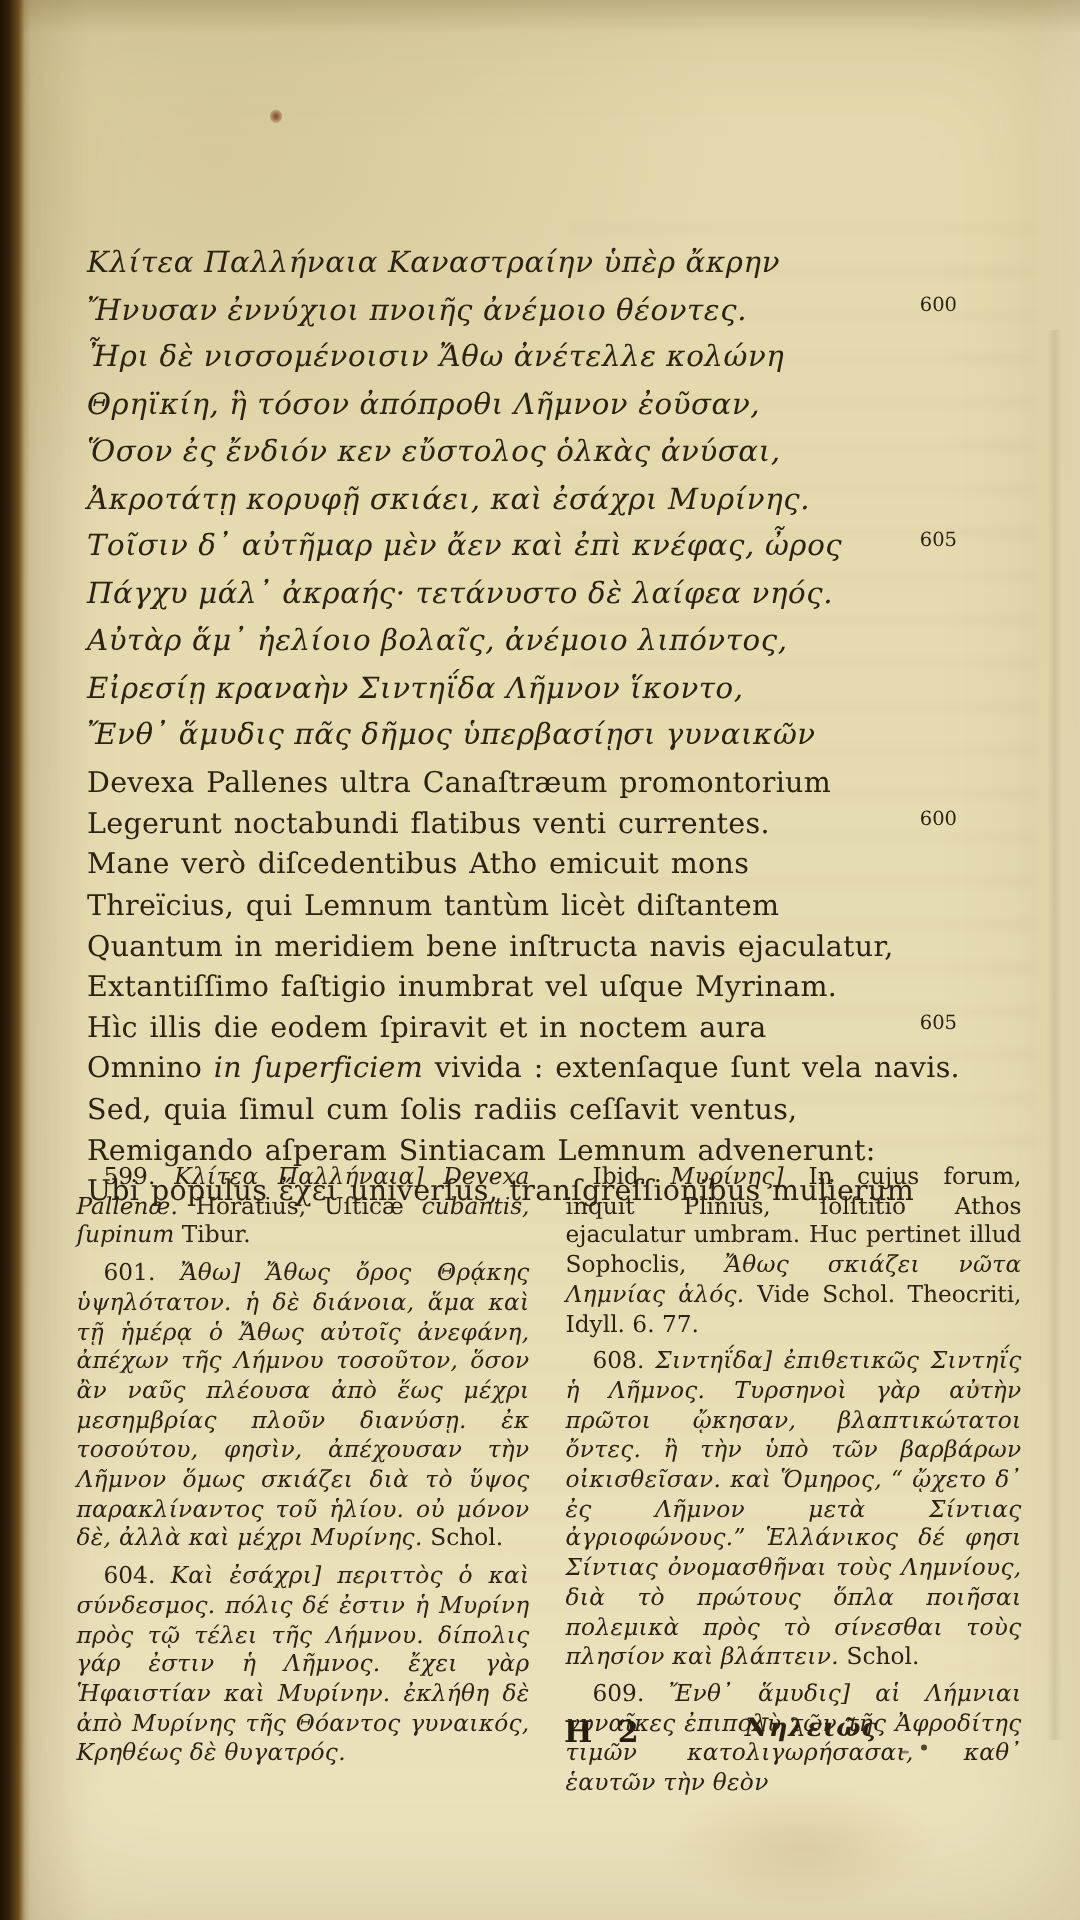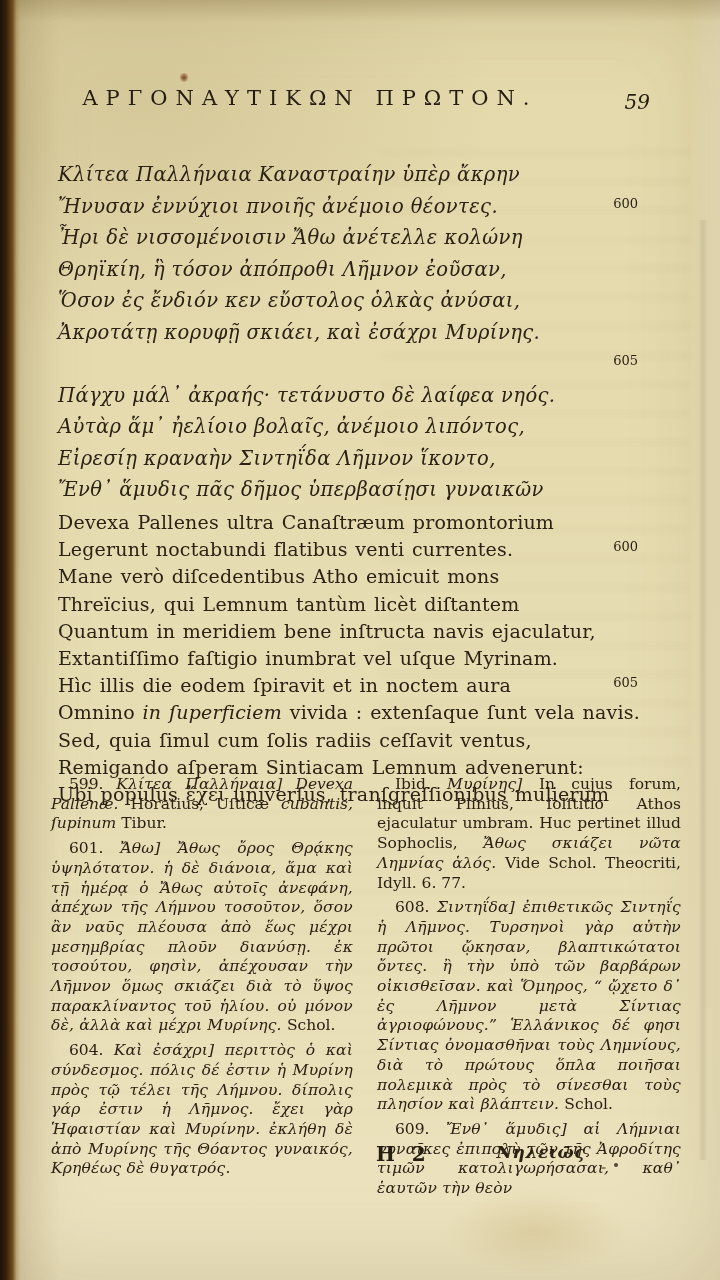--- a/index.html
+++ b/index.html
@@ -89,24 +89,20 @@
 <div class="page">
   <div class="edge-left"></div>
   <div class="edge-right"></div>
   <div class="bleed"></div>
   <div class="bleed2"></div>
   <div class="spot spot-a"></div>
   <div class="spot spot-b"></div>
   <div class="spot spot-c"></div>
   <div class="spot spot-d"></div>
 
-  <div class="header">
-    <span class="header-title">ΑΡΓΟΝΑΥΤΙΚΩΝ ΠΡΩΤΟΝ.</span>
-    <span class="page-number">59</span>
-  </div>
 
   <div id="greek-verse" class="verse greek-verse">
       <div class="vline">
         <span class="vtext"><span class="seg-g">Κλίτεα Παλλήναια Καναστραίην ὑπὲρ ἄκρην</span></span>
       </div>
       <div class="vline">
         <span class="vtext"><span class="seg-g">Ἤνυσαν ἐννύχιοι πνοιῆς ἀνέμοιο θέοντες.</span></span>
         <span class="vnum">600</span>
       </div>
       <div class="vline">
@@ -115,20 +111,21 @@
       <div class="vline">
         <span class="vtext"><span class="seg-g">Θρηϊκίη, ἣ τόσον ἀπόπροθι Λῆμνον ἐοῦσαν,</span></span>
       </div>
       <div class="vline">
         <span class="vtext"><span class="seg-g">Ὅσον ἐς ἔνδιόν κεν εὔστολος ὁλκὰς ἀνύσαι,</span></span>
       </div>
       <div class="vline">
         <span class="vtext"><span class="seg-g">Ἀκροτάτῃ κορυφῇ σκιάει, καὶ ἐσάχρι Μυρίνης.</span></span>
       </div>
       <div class="vline">
+        <span class="vtext"><span class="seg-g">Τοῖσιν δ᾽ αὐτῆμαρ μὲν ἄεν καὶ ἐπὶ κνέφας, ὦρος</span></span>
         <span class="vnum">605</span>
       </div>
       <div class="vline">
         <span class="vtext"><span class="seg-g">Πάγχυ μάλ᾽ ἀκραής· τετάνυστο δὲ λαίφεα νηός.</span></span>
       </div>
       <div class="vline">
         <span class="vtext"><span class="seg-g">Αὐτὰρ ἅμ᾽ ἠελίοιο βολαῖς, ἀνέμοιο λιπόντος,</span></span>
       </div>
       <div class="vline">
         <span class="vtext"><span class="seg-g">Εἰρεσίῃ κραναὴν Σιντηΐδα Λῆμνον ἵκοντο,</span></span>

